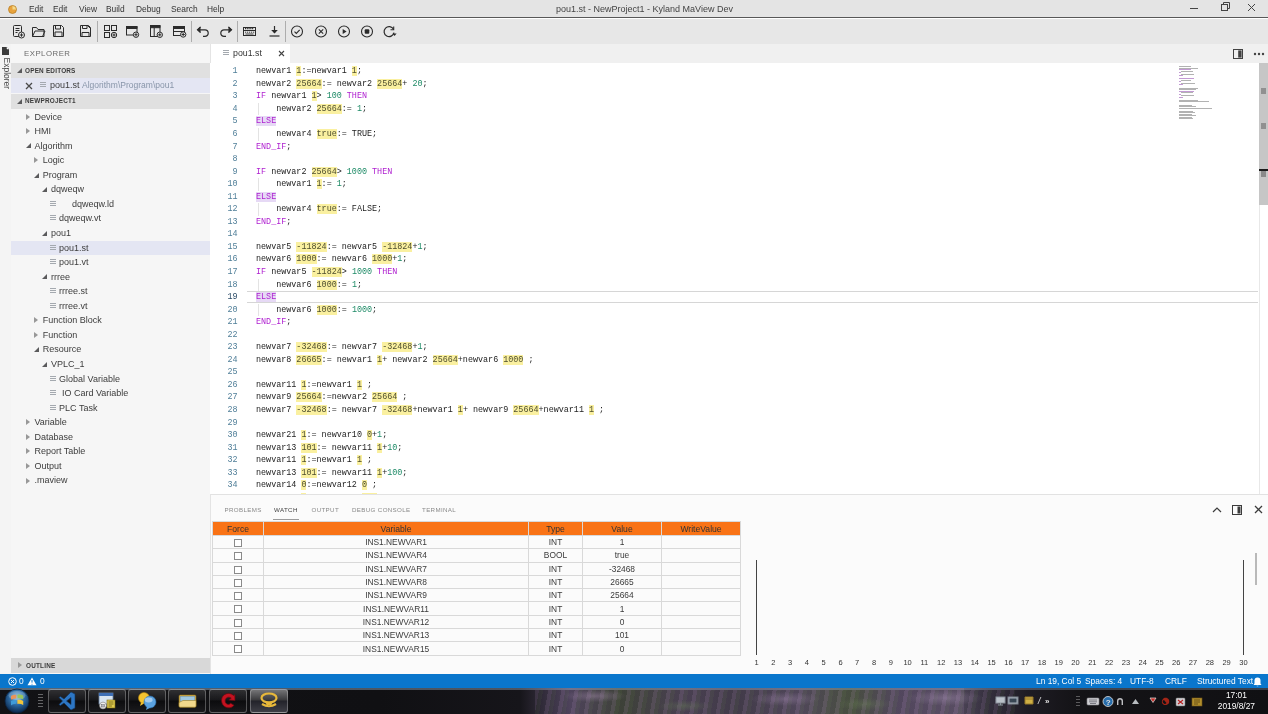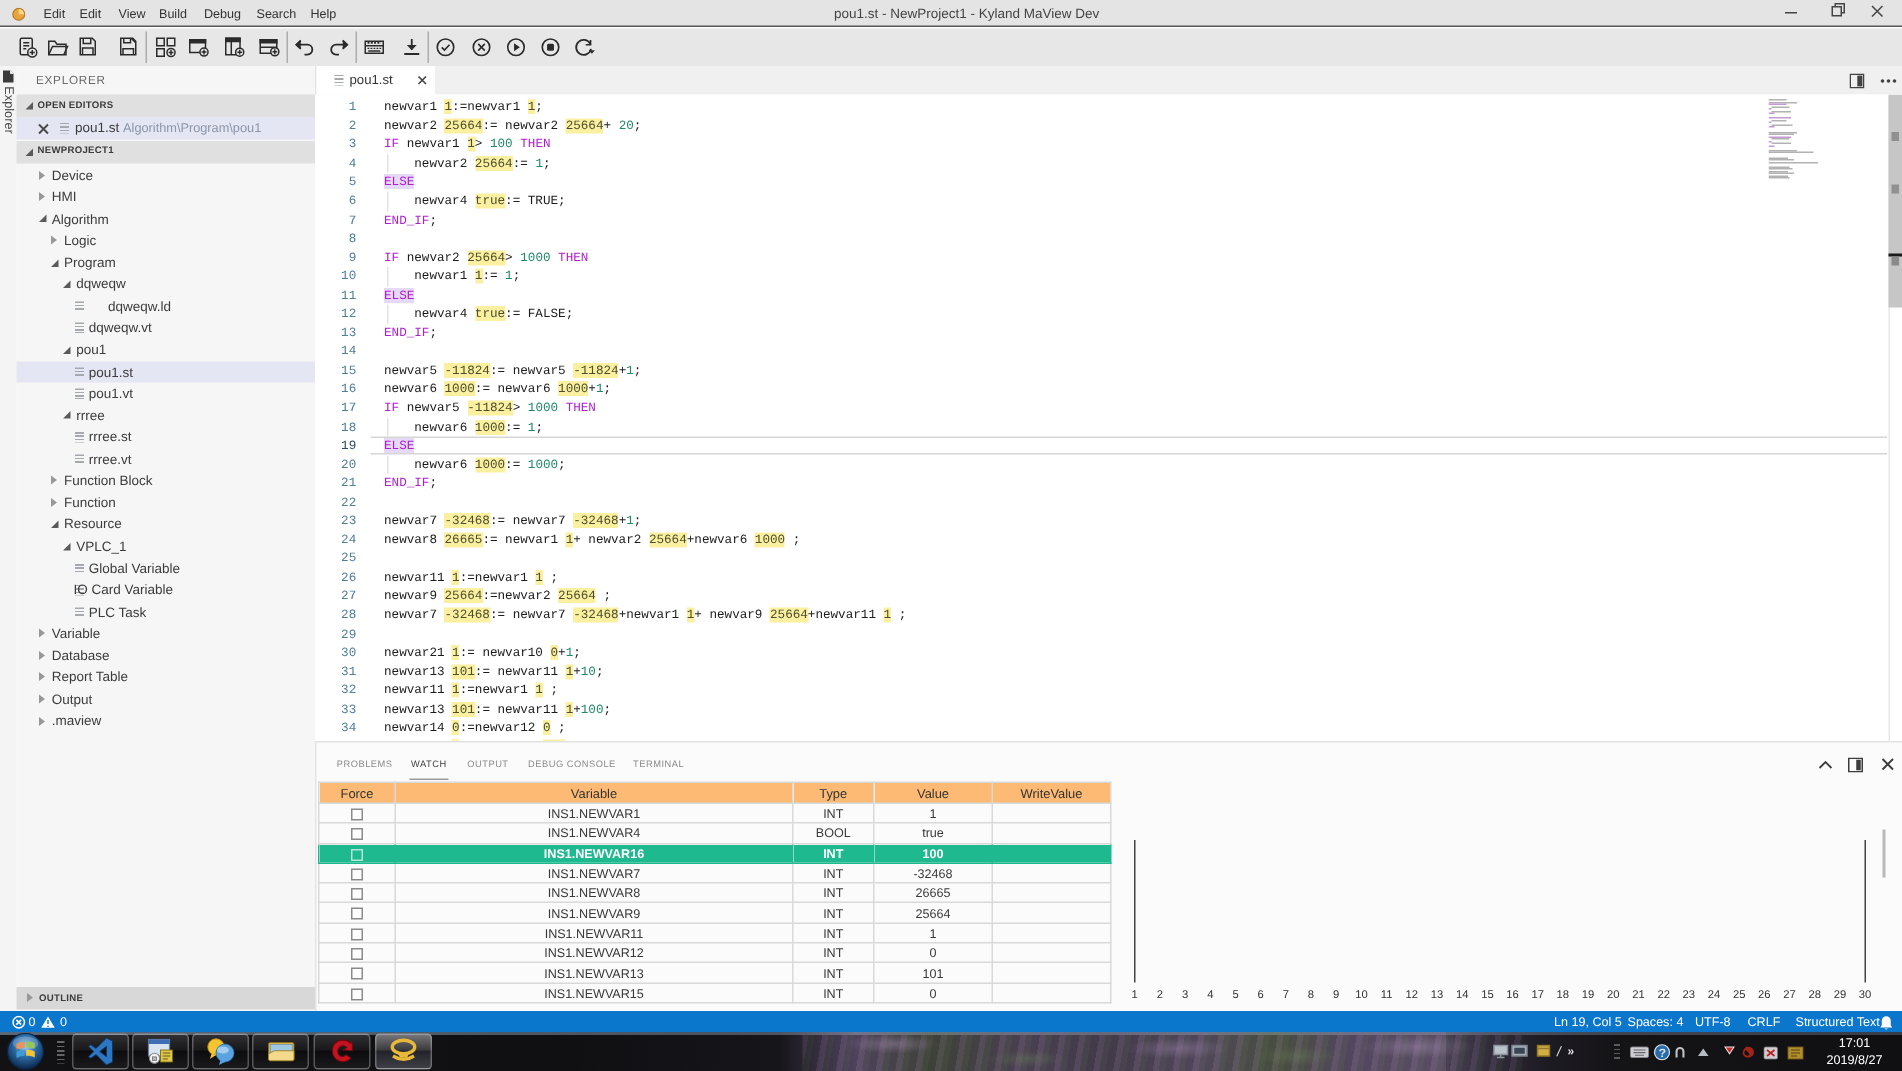--- a/index.html
+++ b/index.html
@@ -35,21 +35,21 @@
 .n{color:#1d8a66;}
 .y{background:#faf0a0;color:#4e4e2e;}
 .e{background:#e6d9f5;color:#af1fd0;}
 .ig{position:absolute;width:1px;background:#e3e3e3;}
 #curline{position:absolute;left:37px;width:1011px;height:12.5px;border-top:1px solid #d6d6d6;border-bottom:1px solid #d6d6d6;}
 
 #panel{left:210px;top:494px;width:1058px;height:180px;background:#fbfbfb;border-top:1px solid #e2e2e2;border-left:1px solid #e4e4e4;}
 .ptab{position:absolute;top:3px;height:24px;line-height:24px;font-size:6.2px;letter-spacing:0.35px;color:#8a8a8a;}
 .wtable{position:absolute;left:1px;top:26px;border-collapse:collapse;table-layout:fixed;font-size:8.4px;color:#3a3a3a;}
 .wtable td{border:1px solid #d9d9d9;text-align:center;padding:0;overflow:hidden;white-space:nowrap;}
-.wtable tr.hd td{background:#fdba74;height:14px;font-size:8.6px;color:#333;}
+.wtable tr.hd td{background:#f97316;height:14px;font-size:8.6px;color:#333;}
 .wtable tr{height:13.3px;}
 .wtable tr.sel td{background:#1eb98e;color:#fff;font-weight:bold;border-color:#1eb98e;}
 .cb{display:inline-block;width:8px;height:8px;border:1px solid #8a8a8a;background:#fff;vertical-align:middle;}
 .xlab{position:absolute;top:162.5px;font-size:7.5px;color:#333;width:16px;text-align:center;}
 
 #status{left:0;top:674px;width:1268px;height:14px;background:#0a76cc;color:#fff;font-size:8.4px;line-height:14px;}
 #status .it{position:absolute;top:0;height:14px;line-height:14px;}
 
 #taskbar{left:0;top:688px;width:1268px;height:26px;
 background:linear-gradient(to right,#121215 0%,#101013 30%,#16151a 41%,#524660 45%,#3f4438 49%,#4c4254 54%,#433c4a 58%,#544a5e 63%,#4a5240 67%,#564a62 71%,#5e5268 76%,#4c4456 75%,#332e3c 78%,#1e1c24 81%,#141316 85%,#101013 100%);}
@@ -271,21 +271,21 @@
 <div class="trow" style="top:312.95px;">
       <i class="tw-e" style="left:30.9px"></i>
       <span class="tlab" style="left:39.9px">VPLC_1</span>
     </div>
 <div class="trow" style="top:327.50px;">
       <i class="fic" style="left:38.6px"></i>
       <span class="tlab" style="left:48.1px">Global Variable</span>
     </div>
 <div class="trow" style="top:342.05px;">
       <i class="fic" style="left:38.6px"></i>
-      <span class="tlab" style="left:38px">IO Card Variable</span>
+      <span class="tlab" style="left:51px">IO Card Variable</span>
     </div>
 <div class="trow" style="top:356.60px;">
       <i class="fic" style="left:38.6px"></i>
       <span class="tlab" style="left:48.1px">PLC Task</span>
     </div>
 <div class="trow" style="top:371.15px;">
       <i class="tw-c" style="left:15.0px"></i>
       <span class="tlab" style="left:23.5px">Variable</span>
     </div>
 <div class="trow" style="top:385.70px;">
@@ -479,27 +479,20 @@
           <td>1</td>
           <td></td>
         </tr>
         <tr>
           <td><i class="cb"></i></td>
           <td>INS1.NEWVAR4</td>
           <td>BOOL</td>
           <td>true</td>
           <td></td>
         </tr>
-        <tr class="sel">
-          <td><i class="cb" style="border-color:rgba(255,255,255,.65);background:transparent;"></i></td>
-          <td>INS1.NEWVAR16</td>
-          <td>INT</td>
-          <td>100</td>
-          <td></td>
-        </tr>
         <tr>
           <td><i class="cb"></i></td>
           <td>INS1.NEWVAR7</td>
           <td>INT</td>
           <td>-32468</td>
           <td></td>
         </tr>
         <tr>
           <td><i class="cb"></i></td>
           <td>INS1.NEWVAR8</td>

